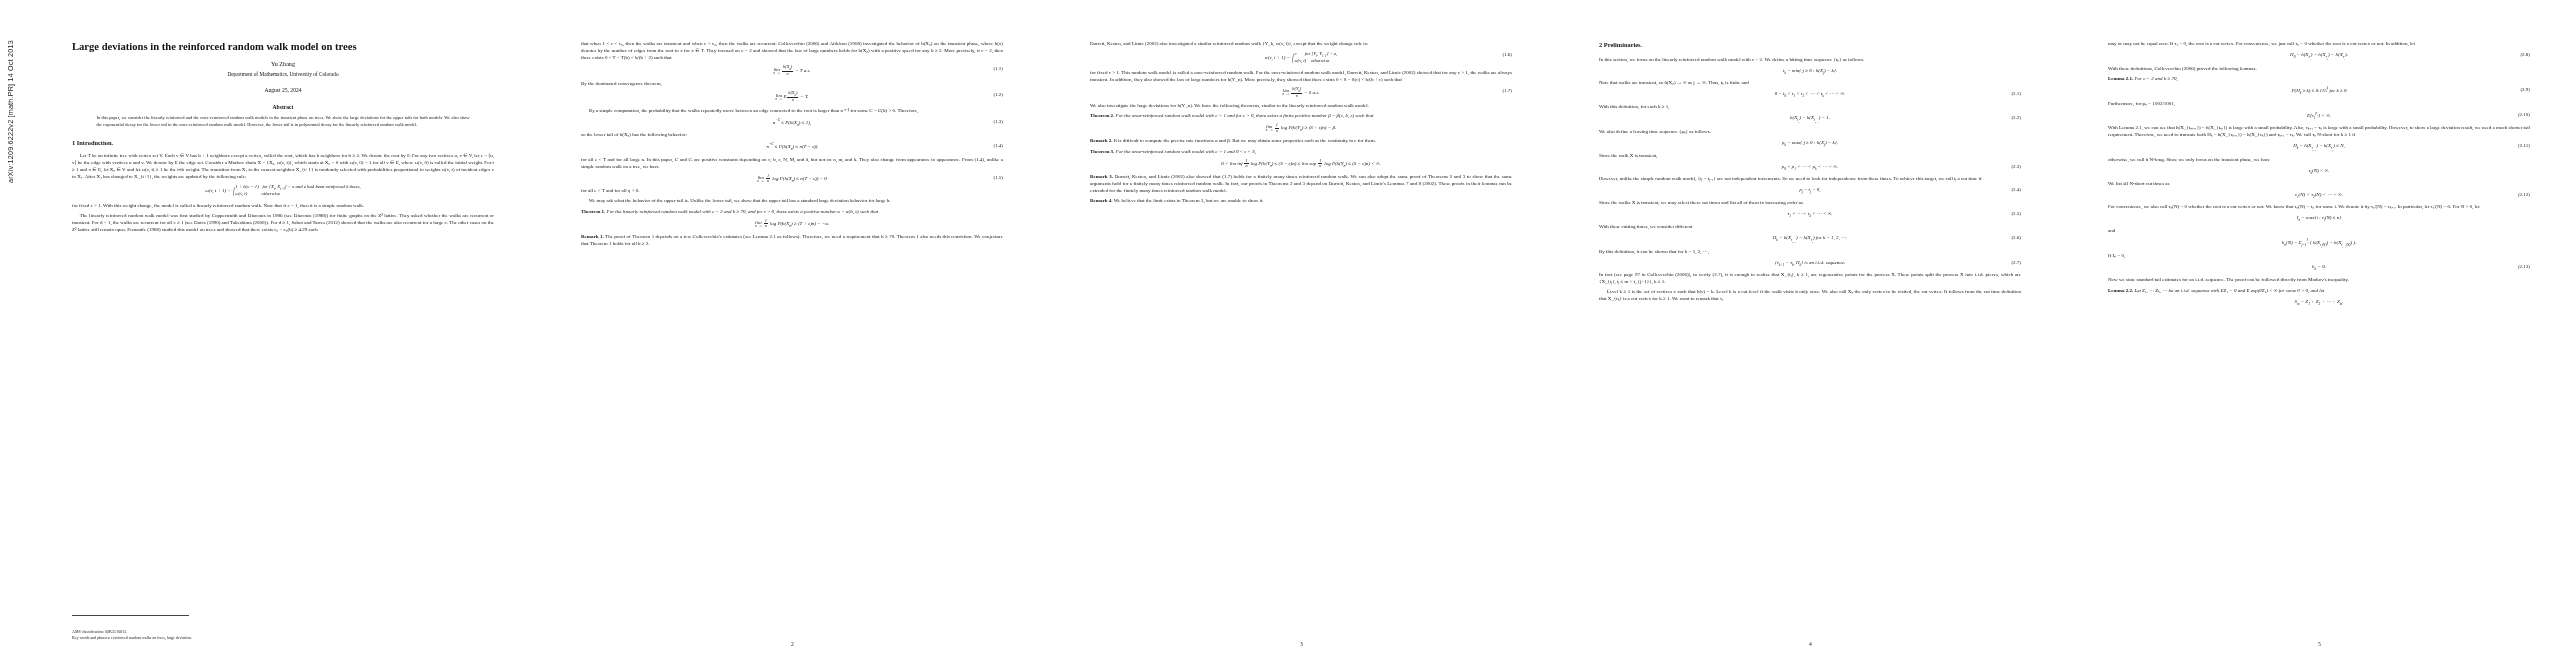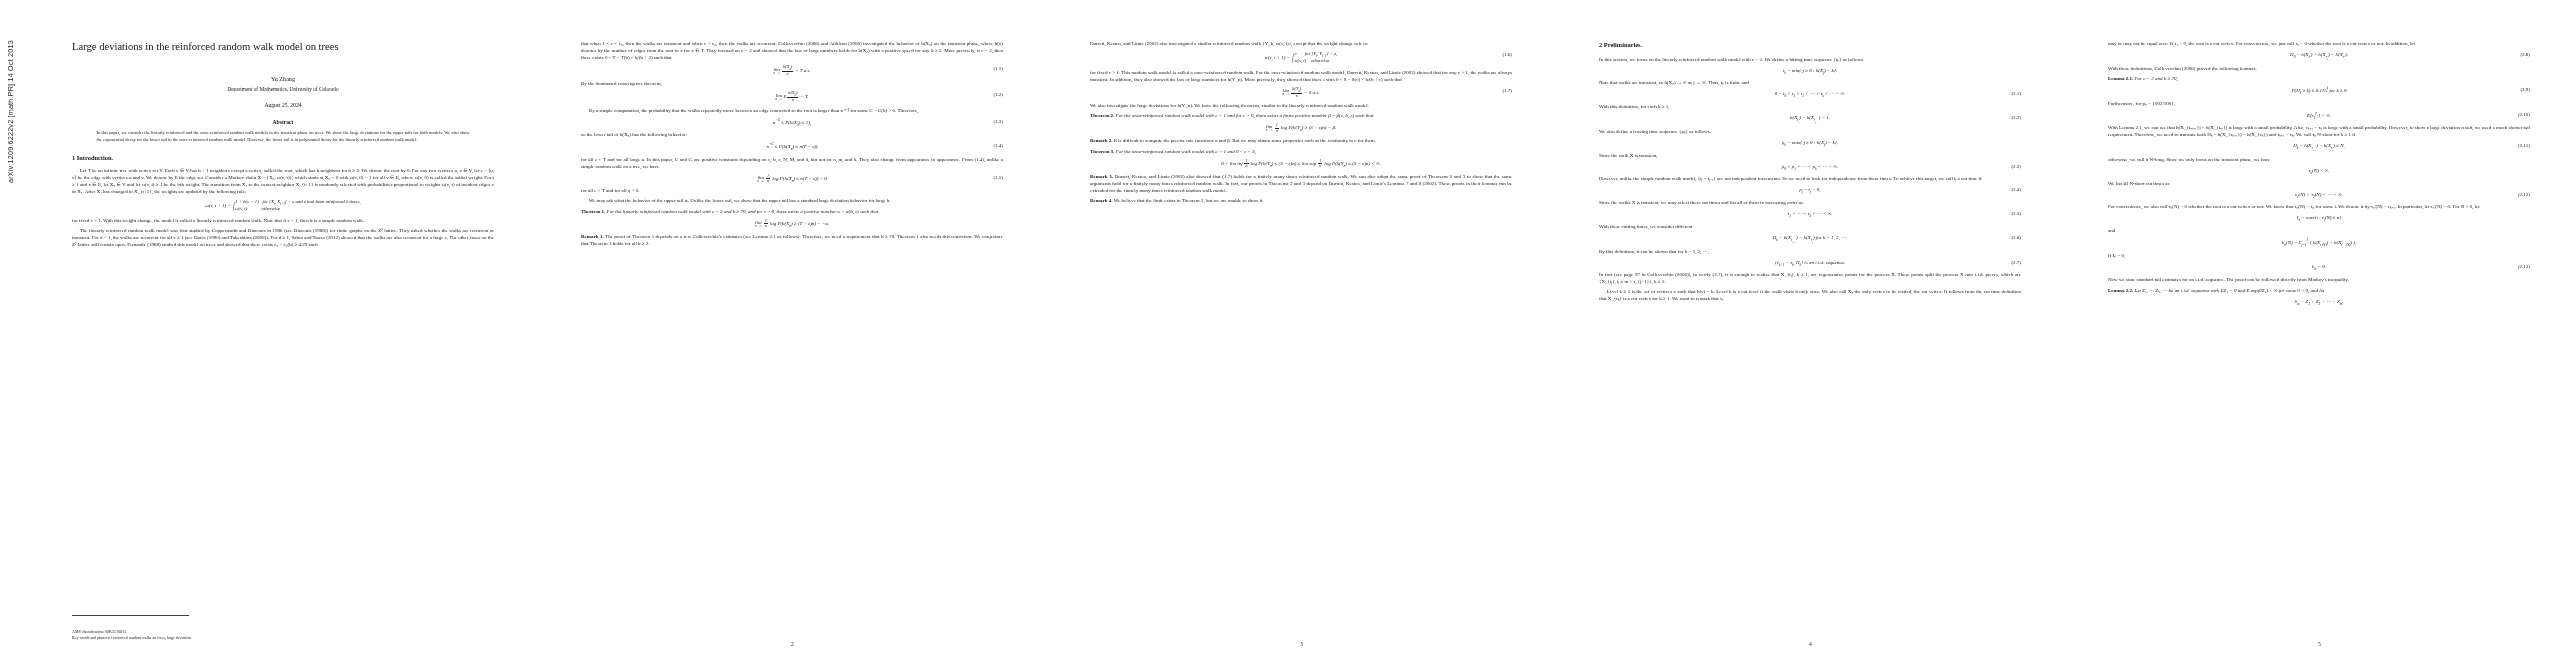--- a/index.html
+++ b/index.html
@@ -70,22 +70,22 @@
     text-align: center;
     font-size: 5.6px;
     color: #222;
   }
 
   
   .title {
     font-size: 10.6px;
     line-height: 1.25;
     text-align: left;
-    margin-bottom: 22px;
-    font-weight: normal;
+    margin-bottom: 7px;
+    font-weight: bold;
   }
   .author {
     text-align: center;
     font-size: 6.1px;
     margin-top: 3.3px;
   }
   .affil {
     text-align: center;
     font-size: 5.3px;
     margin-top: 1.7px;

